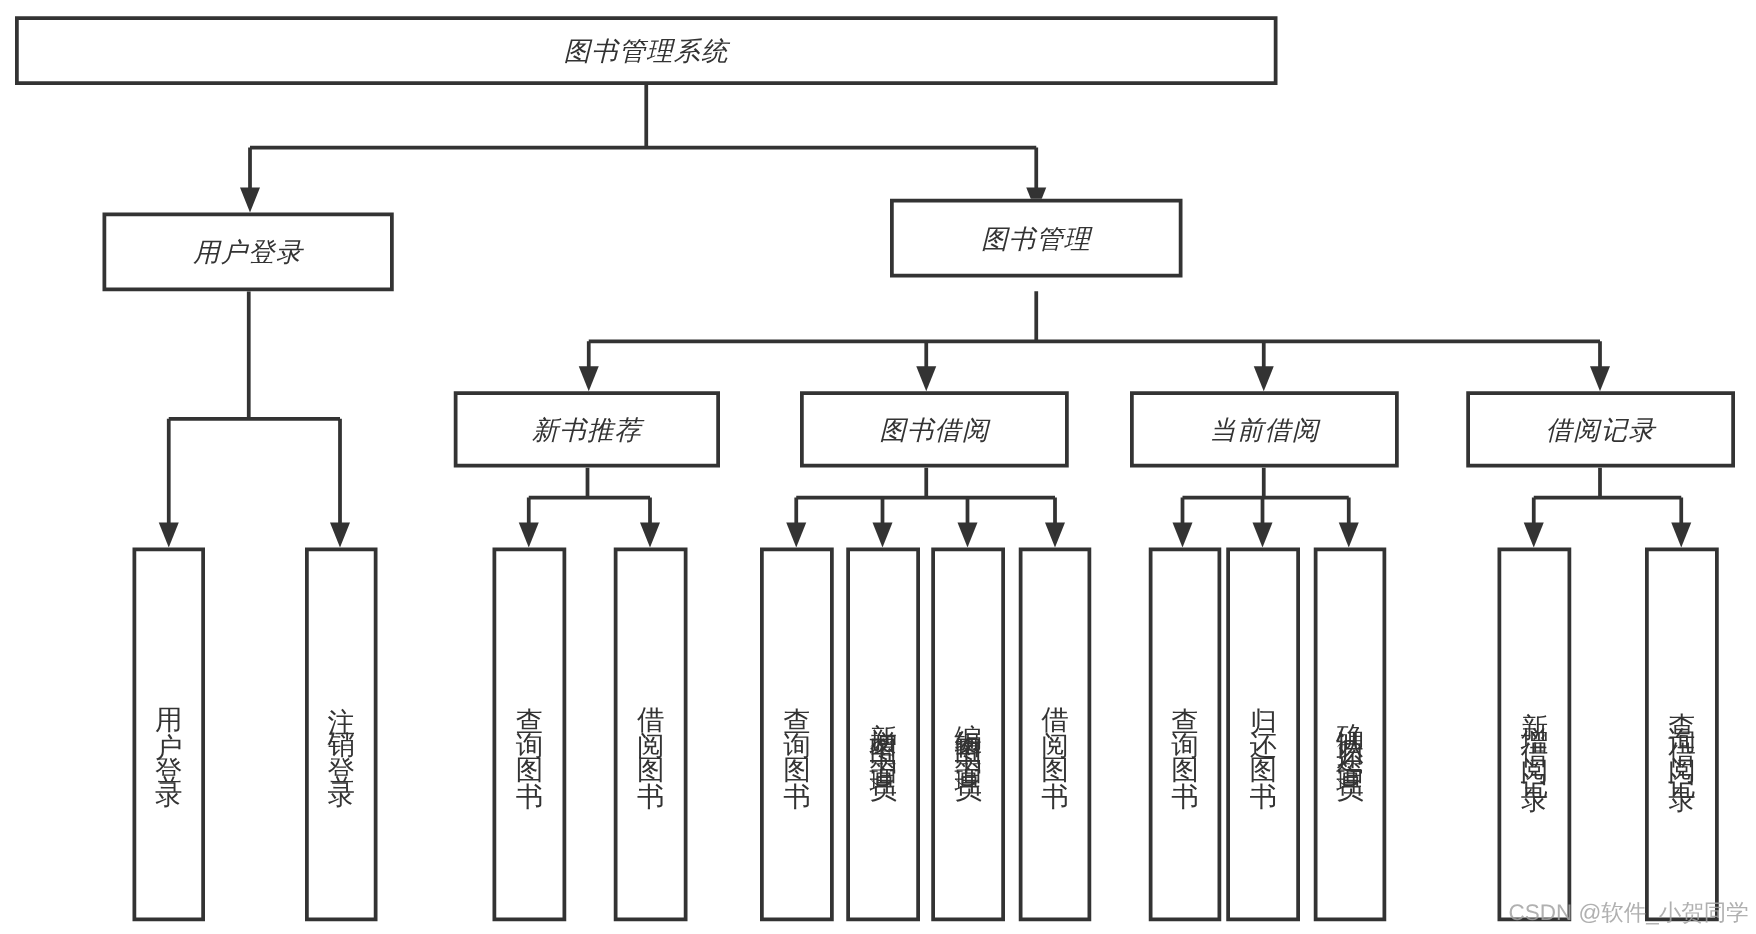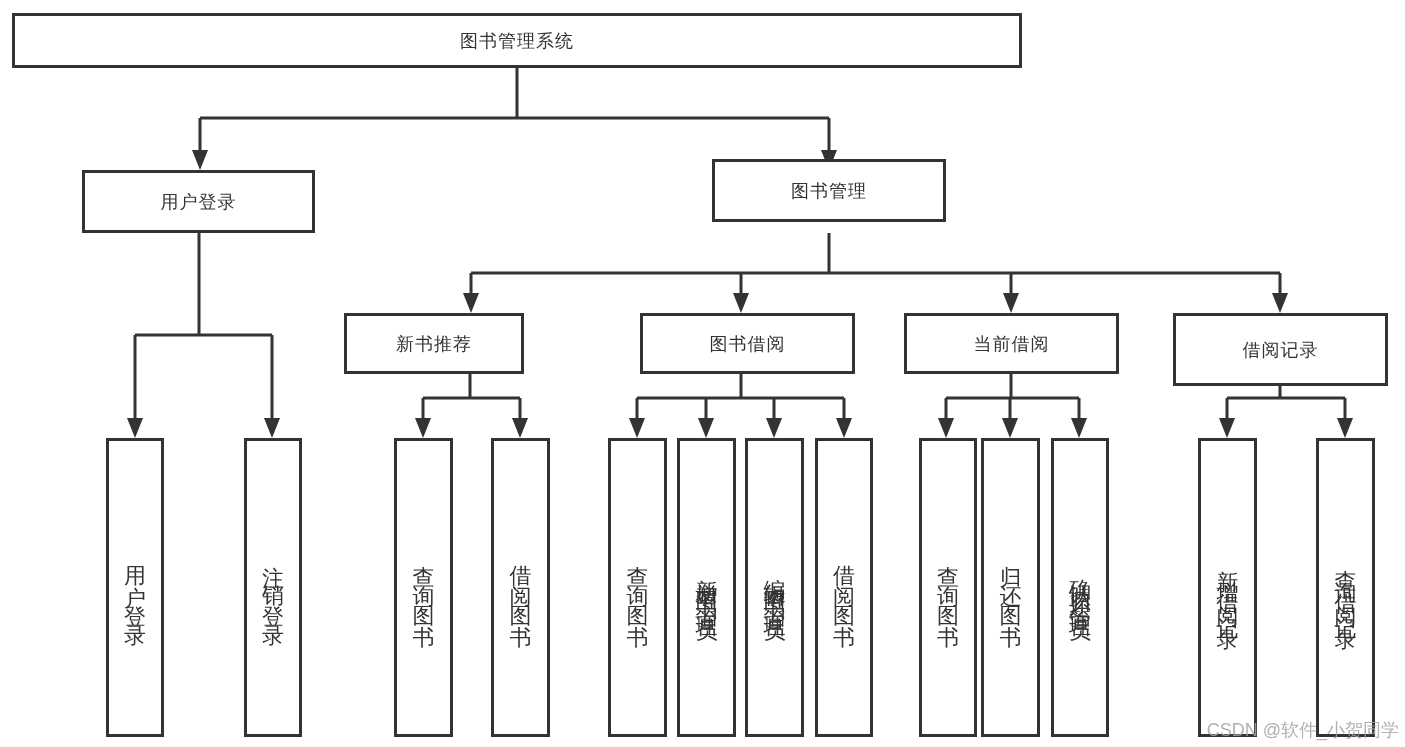--- a/index.html
+++ b/index.html
@@ -41,44 +41,45 @@
     box-sizing:border-box;
     background:#ffffff;
     border:3px solid var(--box-border);
     display:flex;
     align-items:center;
     justify-content:center;
     color:var(--text);
     z-index:2;
   }
   .h-label{
-    font-size:18px;
+    font-size:21px;
     letter-spacing:1px;
     white-space:nowrap;
+    font-style:italic;
   }
   .v-box{
     writing-mode:vertical-rl;
     text-orientation:mixed;
   }
   .v-box .v-label{
     font-size:22px;
     line-height:1.0;
   }
   .v-short .v-label{letter-spacing:20px;}
   .v-mid   .v-label{letter-spacing:12px;}
   .v-long  .v-label{letter-spacing:6px;}
 
   
   .n-root        {left:12px;  top:13px;  width:1010px; height:55px;}
   .n-user-login  {left:82px;  top:170px; width:233px;  height:63px;}
   .n-book-mgmt   {left:712px; top:159px; width:234px;  height:63px;}
-  .n-new-rec     {left:344px; top:313px; width:180px;  height:61px;}
+  .n-new-rec     {left:363px; top:313px; width:213px;  height:61px;}
   .n-book-borrow {left:640px; top:313px; width:215px;  height:61px;}
   .n-current     {left:904px; top:313px; width:215px;  height:61px;}
-  .n-records     {left:1173px;top:313px; width:215px;  height:73px;}
+  .n-records     {left:1173px;top:313px; width:215px;  height:61px;}
 
   .leaf{top:438px; height:299px;}
   .n-l1 {left:106px;  width:58px;}
   .n-l2 {left:244px;  width:58px;}
   .n-l3 {left:394px;  width:59px;}
   .n-l4 {left:491px;  width:59px;}
   .n-l5 {left:608px;  width:59px;}
   .n-l6 {left:677px;  width:59px;}
   .n-l7 {left:745px;  width:59px;}
   .n-l8 {left:815px;  width:58px;}

